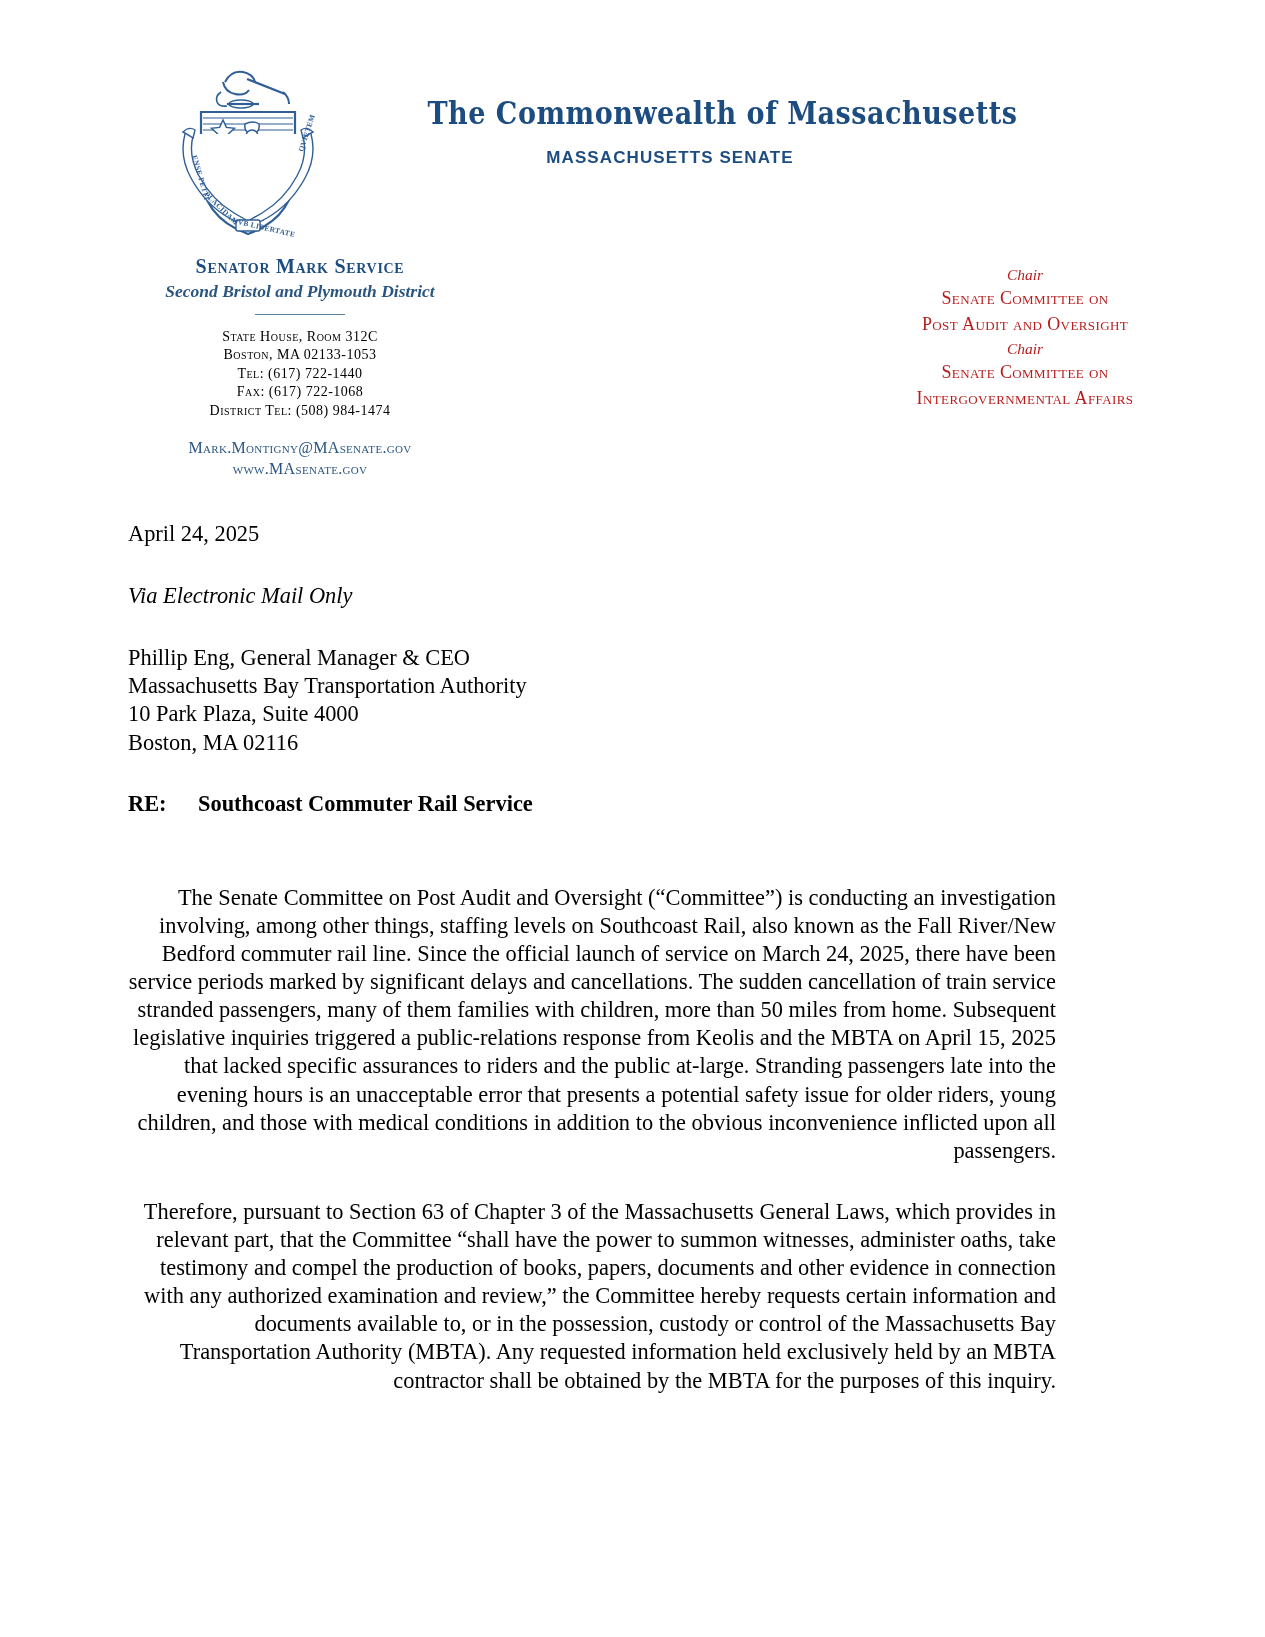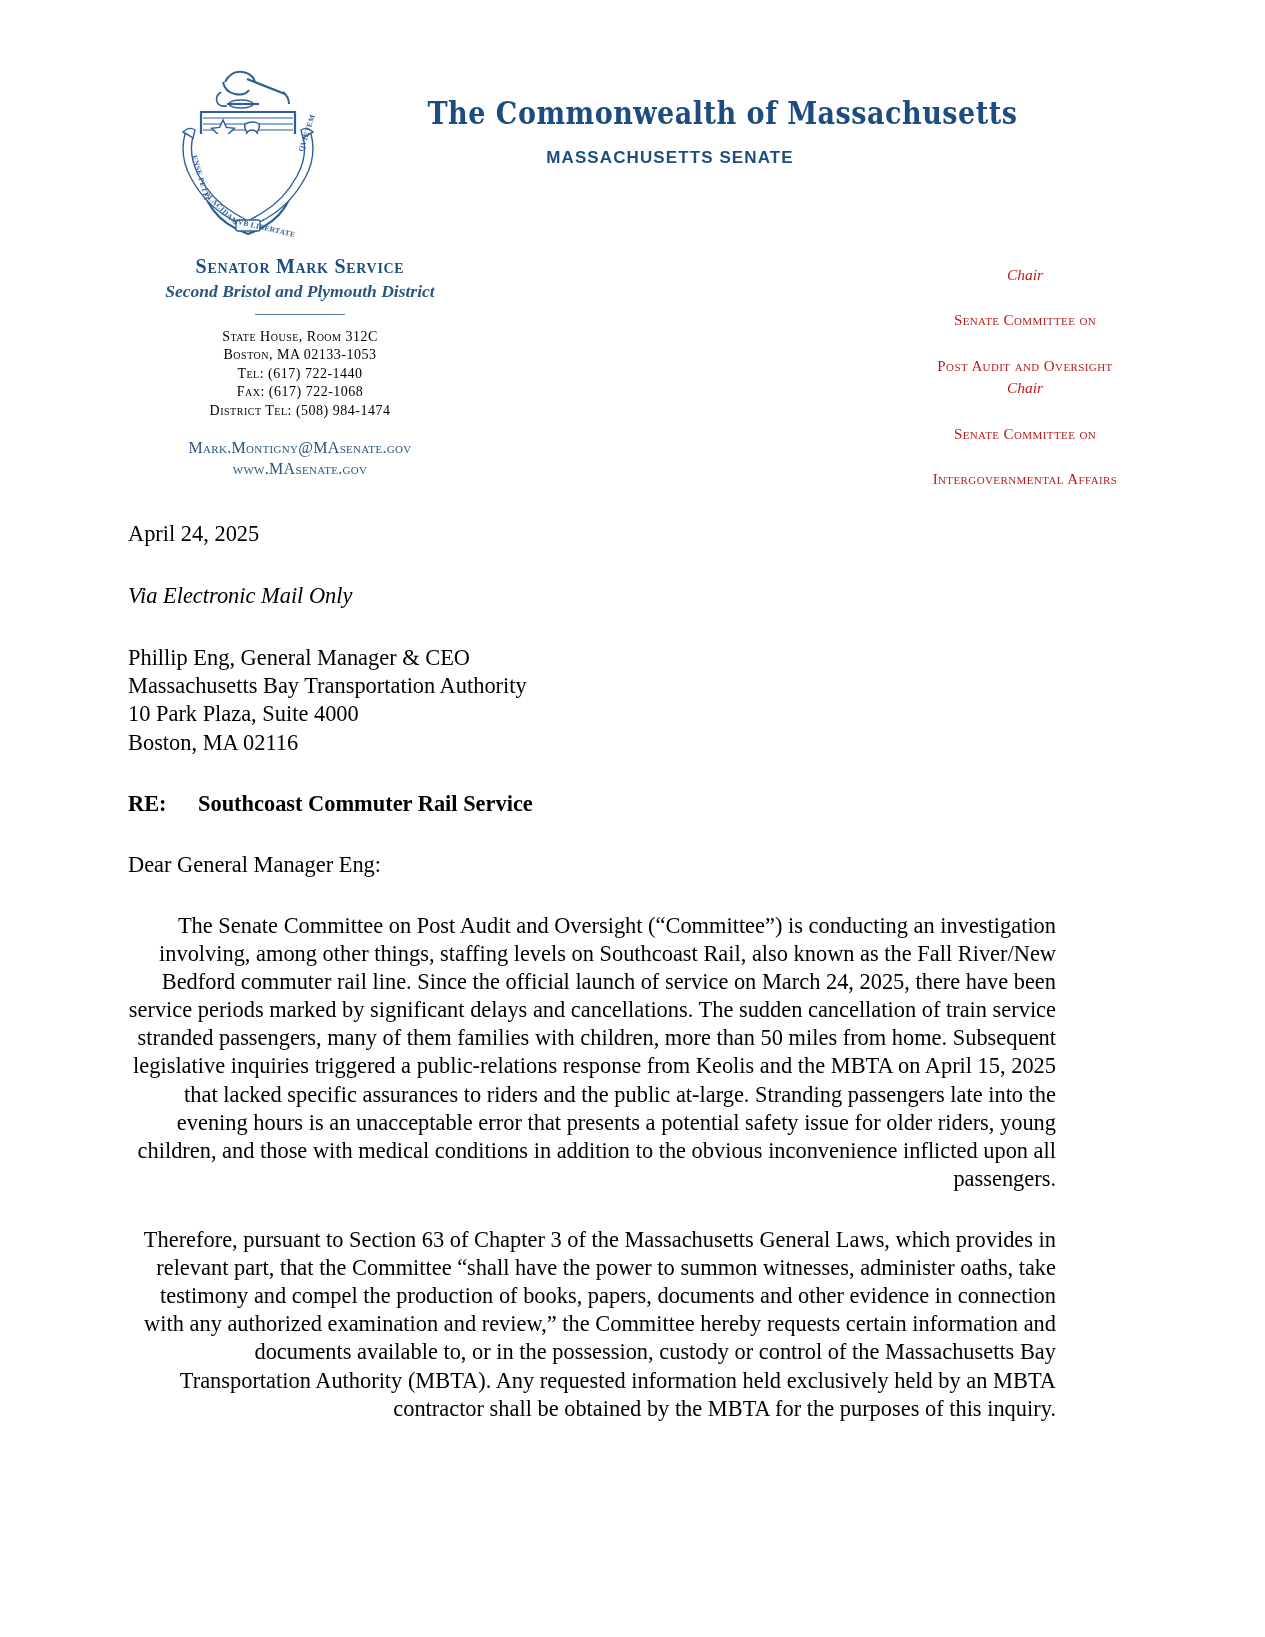--- a/index.html
+++ b/index.html
@@ -110,25 +110,24 @@
     width: 330px;
     text-align: center;
     color: #b91c1c;
   }
   .chair-label {
     font-size: 15.5px;
     font-style: italic;
     line-height: 1.45;
   }
   .committee-line {
-    font-size: 15px;
+    font-size: 18px;
     font-variant: small-caps;
     letter-spacing: 0.4px;
     line-height: 1.42;
-    margin-top: 24px;
   }
 
   
   .doc-body {
     position: absolute;
     left: 128px;
     top: 520px;
     width: 928px;
     font-size: 22.4px;
     line-height: 1.255;
@@ -269,21 +268,20 @@
   </div>
 
   <div class="spacer-md"></div>
 
   <div class="re-line">
     <span class="re-label">RE:</span><span>Southcoast Commuter Rail Service</span>
   </div>
 
   <div class="spacer-md"></div>
 
-  <div>Dear General Manager Eng:</div>
 
   <div class="spacer-md"></div>
 
   <div class="para">The Senate Committee on Post Audit and Oversight (“Committee”) is conducting an investigation involving, among other things, staffing levels on Southcoast Rail, also known as the Fall River/New Bedford commuter rail line.  Since the official launch of service on March 24, 2025, there have been service periods marked by significant delays and cancellations.  The sudden cancellation of train service stranded passengers, many of them families with children, more than 50 miles from home.  Subsequent legislative inquiries triggered a public-relations response from Keolis and the MBTA on April 15, 2025 that lacked specific assurances to riders and the public at-large.  Stranding passengers late into the evening hours is an unacceptable error that presents a potential safety issue for older riders, young children, and those with medical conditions in addition to the obvious inconvenience inflicted upon all passengers.</div>
 
   <div class="spacer-md"></div>
 
   <div class="para">Therefore, pursuant to Section 63 of Chapter 3 of the Massachusetts General Laws, which provides in relevant part, that the Committee “shall have the power to summon witnesses, administer oaths, take testimony and compel the production of books, papers, documents and other evidence in connection with any authorized examination and review,” the Committee hereby requests certain information and documents available to, or in the possession, custody or control of the Massachusetts Bay Transportation Authority (MBTA). Any requested information held exclusively held by an MBTA contractor shall be obtained by the MBTA for the purposes of this inquiry.</div>
 
 </div>

